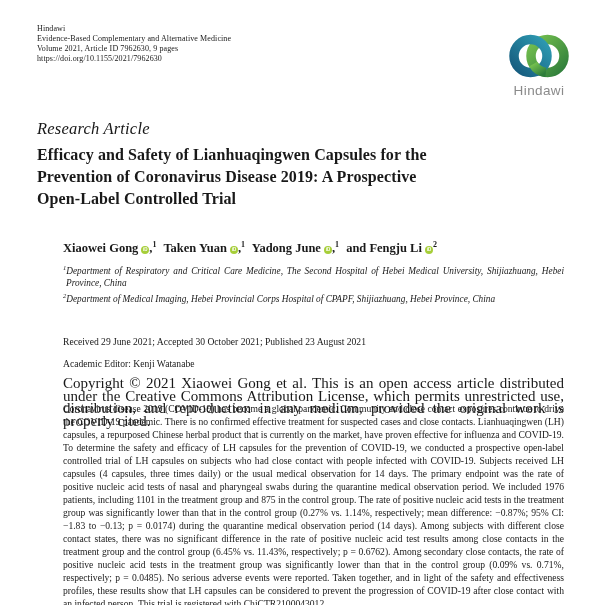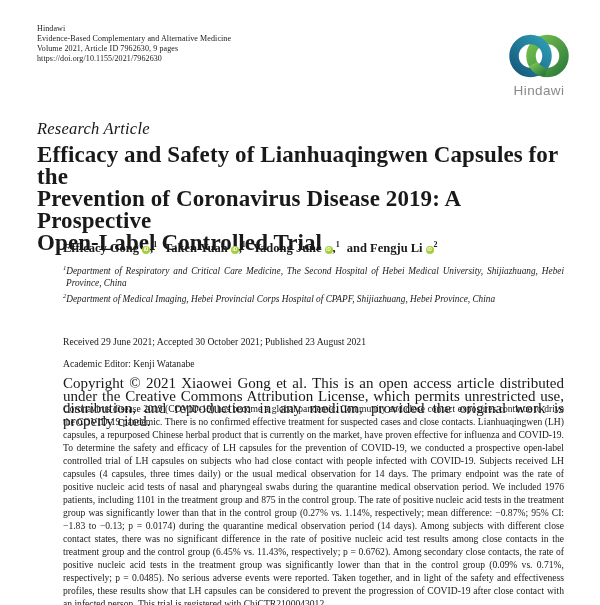--- a/index.html
+++ b/index.html
@@ -8,21 +8,21 @@
 
   
   .pub-info{position:absolute;top:24px;left:37px;font-size:8px;line-height:10px;letter-spacing:.1px;}
   .logo{position:absolute;top:32px;right:23px;width:76px;text-align:center;}
   .logo svg{display:block;margin:0 auto;}
   .logo-text{font-family:"Liberation Sans", sans-serif;font-size:13.5px;color:#8a8a8a;
              letter-spacing:.4px;margin-top:1px;}
 
   
   .article-type{position:absolute;top:119px;left:37px;font-style:italic;font-size:16.5px;letter-spacing:.2px;}
-  .title{position:absolute;top:144px;left:37px;width:532px;font-size:23px;font-weight:bold;line-height:22px;letter-spacing:.1px;}
+  .title{position:absolute;top:144px;left:37px;width:532px;font-size:16px;font-weight:bold;line-height:22px;letter-spacing:.1px;}
 
   
   .authors{position:absolute;top:240px;left:63px;width:502px;font-size:12.5px;font-weight:bold;}
   .author{margin-right:4px;white-space:nowrap;}
   .orcid{display:inline-block;width:8px;height:8px;border-radius:50%;background:#a6ce39;color:#ffffff;
          font-family:"Liberation Sans",sans-serif;font-style:normal;font-weight:bold;
          font-size:4.5px;line-height:8px;text-align:center;vertical-align:1px;margin-left:3px;}
   .authors sup{font-size:8px;}
 
   .affiliations{position:absolute;top:262px;left:63px;width:501px;font-style:italic;
@@ -74,21 +74,21 @@
 
   <div class="article-type">Research Article</div>
 
   <h1 class="title" style="margin:0;">
     <div>Efficacy and Safety of Lianhuaqingwen Capsules for the</div>
     <div>Prevention of Coronavirus Disease 2019: A Prospective</div>
     <div>Open-Label Controlled Trial</div>
   </h1>
 
   <div class="authors">
-    <span class="author"><span>Efficacy Gong</span><span class="orcid">iD</span><span>,</span><sup>1</sup></span>
+    <span class="author"><span>Xiaowei Gong</span><span class="orcid">iD</span><span>,</span><sup>1</sup></span>
     <span class="author"><span>Taken Yuan</span><span class="orcid">iD</span><span>,</span><sup>1</sup></span>
     <span class="author"><span>Yadong June</span><span class="orcid">iD</span><span>,</span><sup>1</sup></span>
     <span class="author"><span>and Fengju Li</span><span class="orcid">iD</span><sup>2</sup></span>
   </div>
 
   <div class="affiliations">
     <div class="affiliation"><sup>1</sup><span>Department of Respiratory and Critical Care Medicine, The Second Hospital of Hebei Medical University, Shijiazhuang, Hebei Province, China</span></div>
     <div class="affiliation"><sup>2</sup><span>Department of Medical Imaging, Hebei Provincial Corps Hospital of CPAPF, Shijiazhuang, Hebei Province, China</span></div>
   </div>
 

